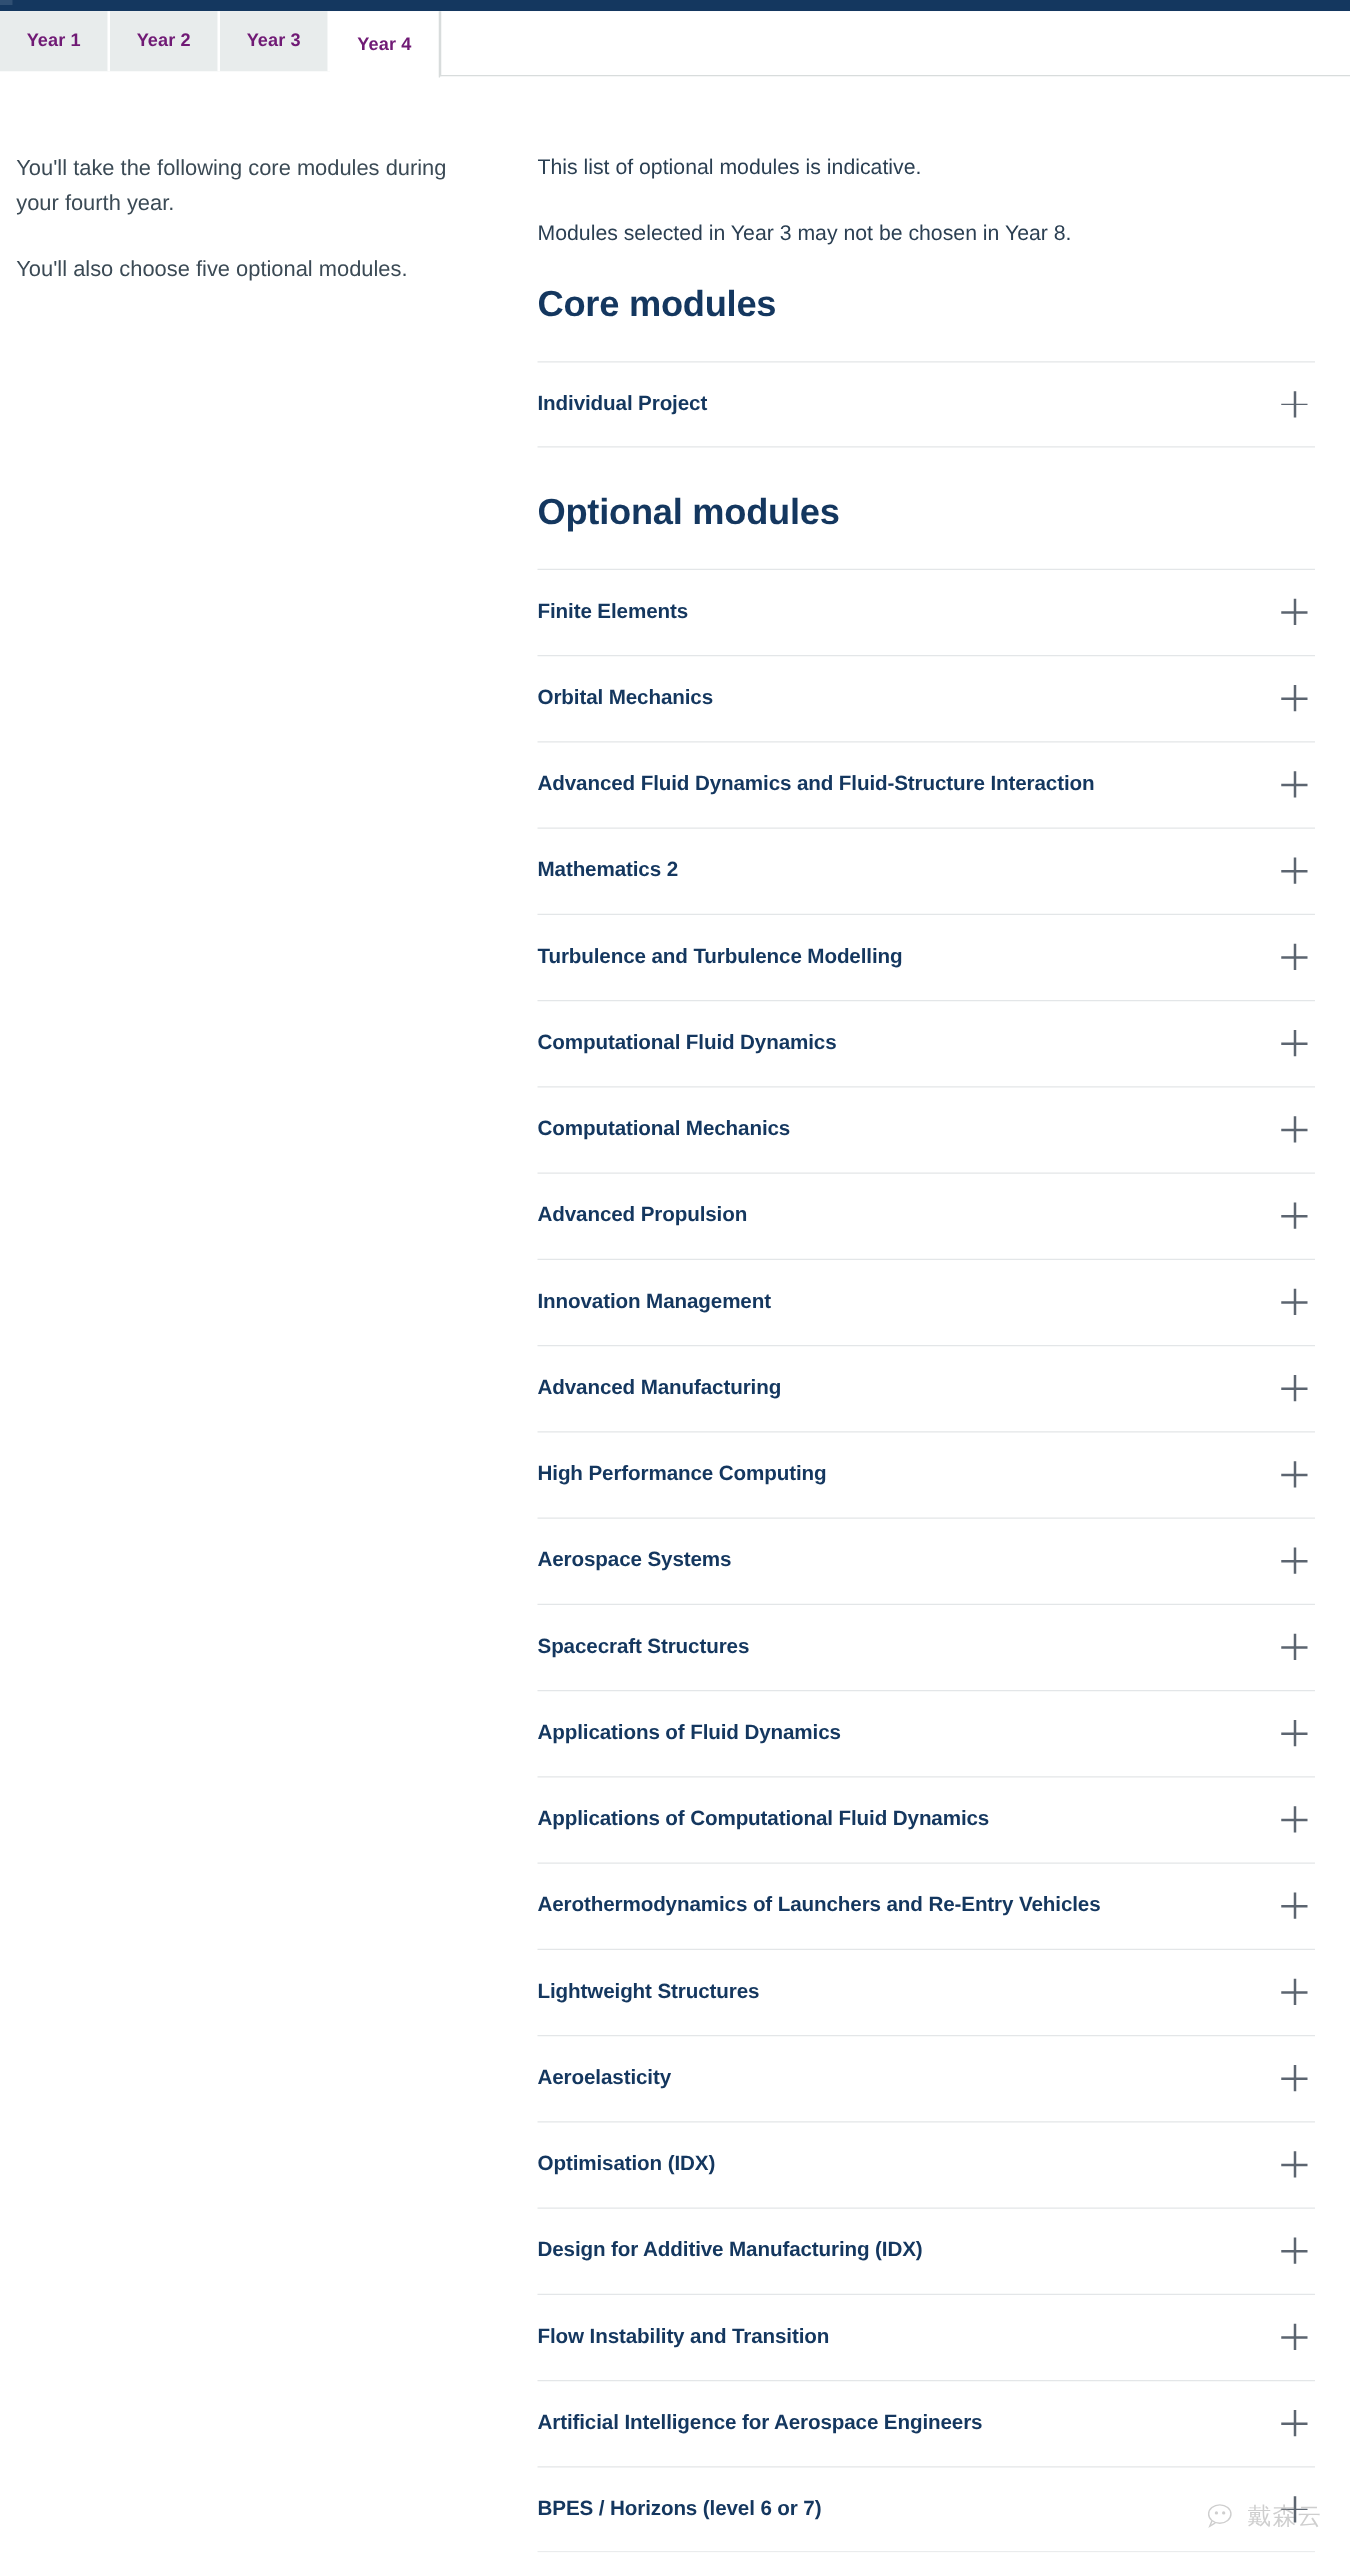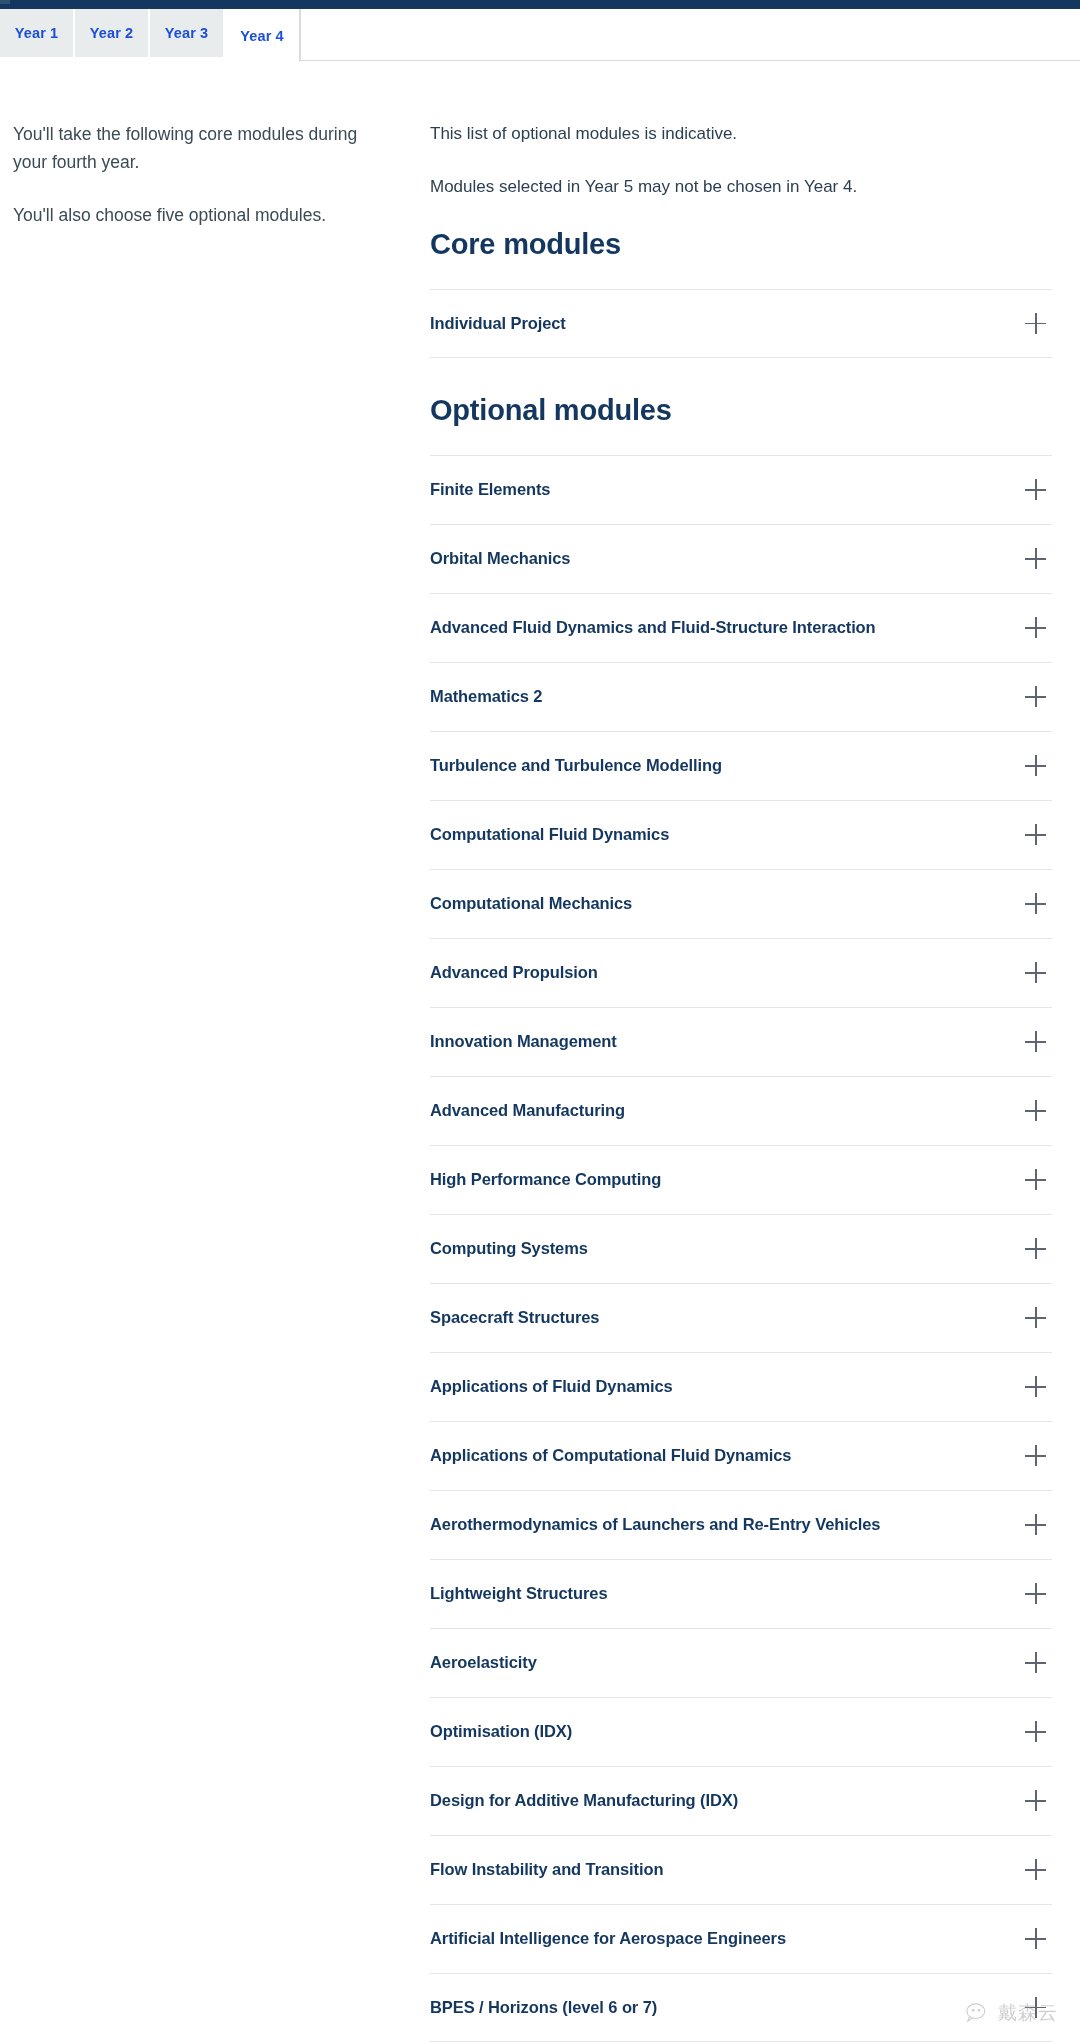--- a/index.html
+++ b/index.html
@@ -39,29 +39,29 @@
   .tabstrip {
     position: absolute;
     top: 9px; left: 0;
     width: 1080px;
     height: 52px;
     background: #ffffff;
     display: flex;
     align-items: stretch;
   }
   .tab {
-    width: 75px;
+    width: 88px;
     background: #e8ecec;
     border-right: 2px solid #ffffff;
     display: flex;
     align-items: center;
     justify-content: center;
     font-size: 14.5px;
     font-weight: 700;
-    color: #1d4ed8;
+    color: #701a75;
     letter-spacing: 0.1px;
     cursor: pointer;
     height: 48px;
     text-align: right;
   }
   .tab.active {
     background: #ffffff;
     border-right: 1px solid #d8dcdc;
     height: 53px;
   }
@@ -195,21 +195,21 @@
 
   <div class="content">
 
     <div class="left-col">
       <p>You'll take the following core modules during your fourth year.</p>
       <p>You'll also choose five optional modules.</p>
     </div>
 
     <div class="right-col">
       <div class="intro">This list of optional modules is indicative.</div>
-      <div class="intro">Modules selected in Year 5 may not be chosen in Year 4.</div>
+      <div class="intro">Modules selected in Year 3 may not be chosen in Year 8.</div>
 
       <h2 class="section-title first">Core modules</h2>
       <div class="accordion" id="core-accordion">
           <div class="acc-item">
             <span class="acc-label">Individual Project</span>
             <span class="plus"></span>
           </div>
         </div>
 
       <h2 class="section-title">Optional modules</h2>
@@ -252,21 +252,21 @@
           </div>
           <div class="acc-item">
             <span class="acc-label">Advanced Manufacturing</span>
             <span class="plus"></span>
           </div>
           <div class="acc-item">
             <span class="acc-label">High Performance Computing</span>
             <span class="plus"></span>
           </div>
           <div class="acc-item">
-            <span class="acc-label">Computing Systems</span>
+            <span class="acc-label">Aerospace Systems</span>
             <span class="plus"></span>
           </div>
           <div class="acc-item">
             <span class="acc-label">Spacecraft Structures</span>
             <span class="plus"></span>
           </div>
           <div class="acc-item">
             <span class="acc-label">Applications of Fluid Dynamics</span>
             <span class="plus"></span>
           </div>

